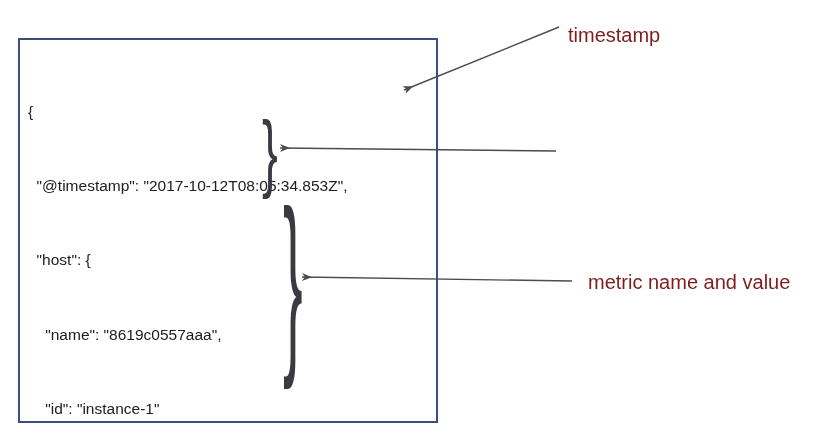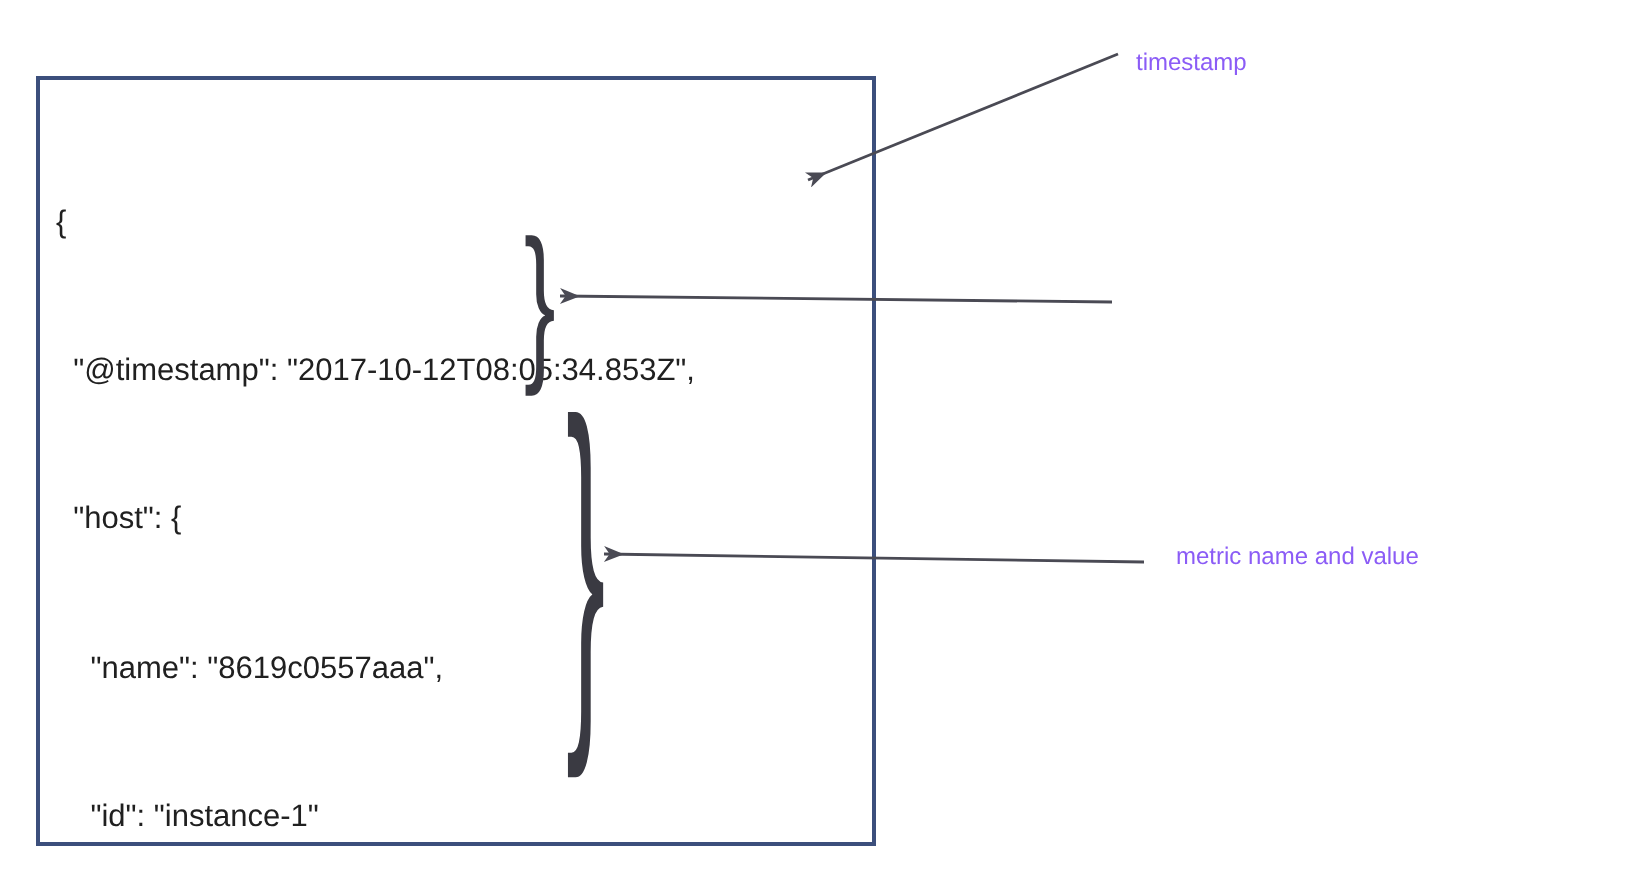--- a/index.html
+++ b/index.html
@@ -79,22 +79,22 @@
     top: 0;
     width: 817px;
     height: 437px;
     pointer-events: none;
   }
 
   
   .annot-label {
     position: absolute;
     font-family: "Liberation Sans", sans-serif;
-    font-size: 12px;
-    color: #8b5cf6;
+    font-size: 20px;
+    color: #7f1d1d;
     white-space: nowrap;
   }
   #label-timestamp  { left: 568px; top: 24px; }
   #label-dimensions { left: 568px; top: 141px; }
   #label-metric     { left: 588px; top: 271px; text-align: right; }
 </style>
 </head>
 <body>
 
 <div id="canvas">

